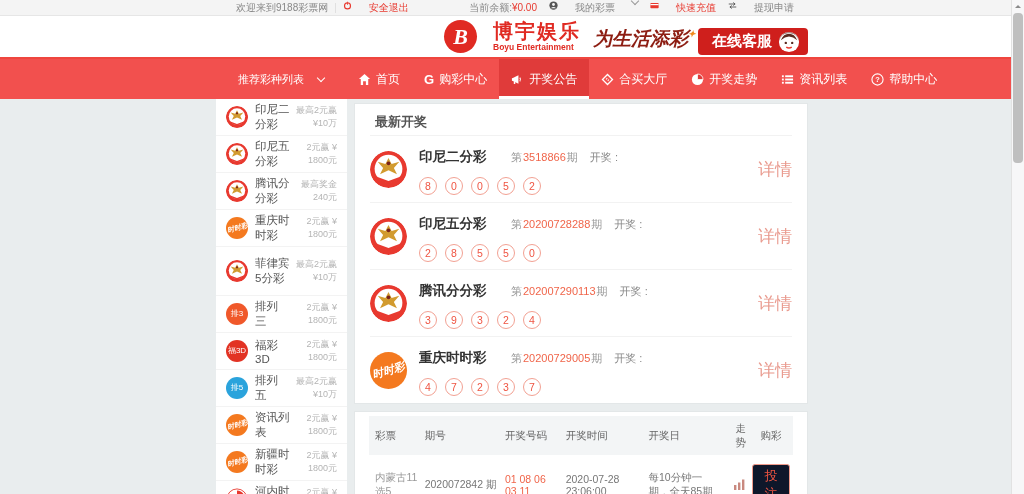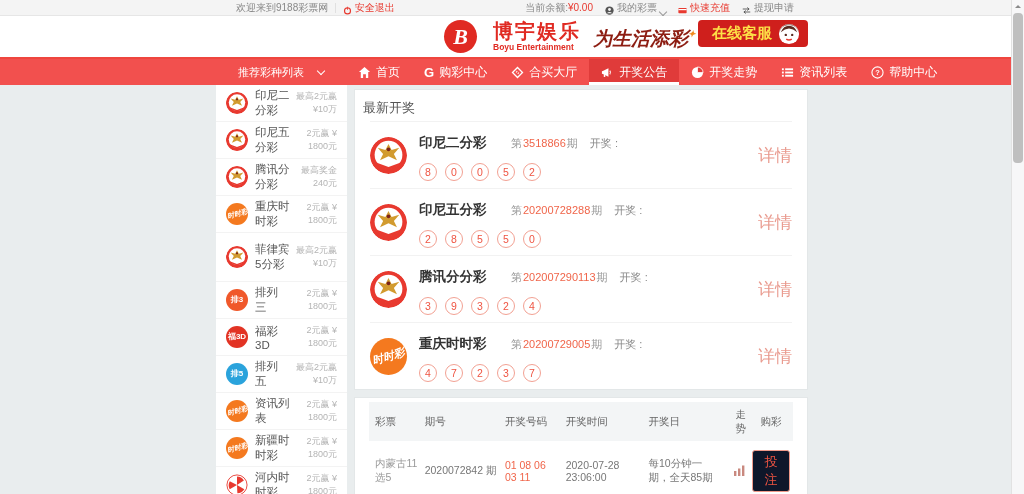--- a/index.html
+++ b/index.html
@@ -6,71 +6,71 @@
   body{width:1024px;height:494px;overflow:hidden;position:relative;background:#e9edee;
        font-family:"Liberation Sans","DejaVu Sans",sans-serif;-webkit-font-smoothing:antialiased}
   .wrap{width:592px;margin:0 auto;position:relative}
 
   
   .topbar{height:15px;background:#f4f4f4;border-bottom:1px solid #e6e6e6;font-size:10px;color:#888}
   .topbar .wrap{display:flex;justify-content:space-between;align-items:center;height:100%;padding:0 14px 0 20px;box-sizing:border-box}
   .tb-left,.tb-right{display:flex;align-items:center;gap:6px}
   .tb-right{gap:12px}
   .tb-sep{color:#ddd}
-  .tb-link{display:flex;align-items:flex-end;gap:3px;cursor:pointer}
+  .tb-link{display:flex;align-items:flex-start;gap:17px;cursor:pointer}
   .red-t{color:#e8392f}
   .tb-ic{width:9px;height:9px;display:inline-block;vertical-align:middle}
   .chev{display:inline-block;width:5px;height:5px;border-right:1px solid #999;border-bottom:1px solid #999;transform:rotate(45deg);margin-top:-3px}
 
   
   .header{height:41px;background:#fff;border-bottom:2px solid #ef463e;position:relative}
   .header .wrap{height:100%}
   .logo{position:absolute;left:228px;top:4px;display:flex;align-items:center}
   .logo-b{width:33px;height:33px;border-radius:50%;background:#e02a22;color:#fff;display:flex;align-items:center;justify-content:center;
           font-family:"Liberation Serif",serif;font-weight:bold;font-style:italic;font-size:22px;flex:none}
   .logo-txt{margin-left:16px;line-height:1}
   .logo-cn{color:#e02a22;font-size:20px;font-weight:bold;letter-spacing:2px}
   .logo-en{color:#e02a22;font-size:8.5px;font-weight:bold;margin-top:2px}
   .slogan{margin-left:12px;color:#8d1d12;font-family:"Liberation Serif",serif;font-style:italic;font-weight:bold;font-size:19px;position:relative;top:2px}
   .slogan .spark{color:#f08a1e;font-size:9px;position:relative;top:-8px}
-  .cs-btn{position:absolute;right:0;top:4px;height:27px;background:#cf1f1c;border-radius:4px;color:#fde047;font-size:15px;font-weight:bold;
+  .cs-btn{position:absolute;right:0;top:12px;height:27px;background:#cf1f1c;border-radius:4px;color:#ffffff;font-size:15px;font-weight:bold;
           display:flex;align-items:center;gap:6px;padding:0 8px 0 14px;cursor:pointer}
   .cs-face{width:22px;height:22px}
 
   
-  .nav{height:26px;background:#f2504e;position:relative}
+  .nav{height:40px;background:#f2504e;position:relative}
   .nav-inner{margin-left:216px;display:flex;height:100%}
   .nav-dd{width:130px;background:#f2504e;color:#fff;font-size:11px;display:flex;align-items:center;justify-content:center;gap:14px;cursor:pointer;flex:none}
   .nav-dd .chev{border-color:#fff;width:5px;height:5px}
   .nav-items{display:flex;height:100%}
   .nav-item{display:flex;align-items:center;gap:5px;padding:0 12px;color:#fff;font-size:12px;cursor:pointer;white-space:nowrap}
   .nav-item.active{background:#e03b3a;box-shadow:inset 0 -3px 0 #fff}
   .nav-ic{width:13px;height:13px;display:block}
   .nav-g{font-weight:bold;font-size:13px;line-height:13px}
 
   
   .page-body{position:relative;height:436px;background:#e9edee}
   .container{width:592px;margin:0 auto;display:flex;gap:7px;height:100%;position:relative;z-index:1}
 
   
   .sidebar{width:131px;background:#fff;flex:none;overflow:hidden}
   .side-item{display:flex;align-items:center;min-height:34px;padding:1px 10px;border-bottom:1px solid #f3f3f3;cursor:pointer}
   .licon{width:22px;height:22px;border-radius:50%;flex:none;display:flex;align-items:center;justify-content:center;margin-right:7px;overflow:hidden}
   .licon svg{width:22px;height:22px;display:block}
-  .licon.badge i,.licon.b11 i{font-style:normal;color:#fff;font-weight:bold;line-height:1}
+  .licon.badge i,.licon.b11 i{font-style:normal;color:#fff;font-weight:normal;line-height:1}
   .licon.badge i{font-size:8px}
   .licon.ssc{background:#f4791f}
   .licon.ssc i{font-style:italic;font-weight:bold;color:#fff;font-size:7px;transform:rotate(-16deg);white-space:nowrap}
   .sname{font-size:11.5px;color:#555}
   .sprize{margin-left:auto;color:#b4b4b4;font-size:9px;text-align:right}
 
   
   .main{width:454px;display:flex;flex-direction:column;gap:7px;margin-top:4px;overflow:hidden}
   .panel{background:#fff;border:1px solid #e3e7e8;box-sizing:border-box}
-  .panel-title{font-size:13px;font-weight:normal;color:#555;padding:9px 8px 4px}
+  .panel-title{font-size:13px;font-weight:bold;color:#555;padding:9px 20px 4px}
 
   
   .draw-row{display:flex;align-items:center;margin:0 15px;padding:7px 0;border-top:1px solid #f2f2f2}
   .draw-row:first-of-type{border-top:none}
   .bicon{width:37px;height:37px;border-radius:50%;flex:none;margin-right:12px;overflow:hidden;display:flex;align-items:center;justify-content:center}
   .bicon svg{width:37px;height:37px;display:block}
   .bicon.ssc{background:#f4791f}
   .bicon.ssc i{font-style:italic;font-weight:bold;color:#fff;font-size:11px;transform:rotate(-16deg);white-space:nowrap}
   .draw-mid{flex:1}
   .draw-l1{display:flex;align-items:baseline;font-size:11px;color:#999}
@@ -189,35 +189,35 @@
       <div class="nav-item">
         <svg class="nav-ic" viewBox="0 0 14 14">
             <path d="M7 1 L13 6.5 H11 V13 H8.5 V9 H5.5 V13 H3 V6.5 H1 Z" fill="#fff"></path>
           </svg>
         <span>首页</span>
       </div>
       <div class="nav-item">
         <span class="nav-g">G</span>
         <span>购彩中心</span>
       </div>
-      <div class="nav-item">
-        <svg class="nav-ic" viewBox="0 0 14 14">
-            <rect x="3.2" y="3.2" width="7.6" height="7.6" fill="none" stroke="#fff" stroke-width="1.4" transform="rotate(45 7 7)"></rect>
-            <path d="M5.5 7 l1.2 -1.4 M8.5 7 l-1.2 1.4" stroke="#fff" stroke-width="1.1" fill="none"></path>
-          </svg>
-        <span>合买大厅</span>
-      </div>
       <div class="nav-item active">
         <svg class="nav-ic" viewBox="0 0 14 14">
             <path d="M2 5.5 L8 2.5 V11.5 L2 8.5 Z" fill="#fff"></path>
             <rect x="1" y="5.5" width="2" height="3" fill="#fff"></rect>
             <path d="M9.5 5 Q11 7 9.5 9" stroke="#fff" stroke-width="1.2" fill="none"></path>
             <rect x="3" y="8.8" width="1.6" height="3" fill="#fff"></rect>
           </svg>
         <span>开奖公告</span>
+      </div>
+      <div class="nav-item">
+        <svg class="nav-ic" viewBox="0 0 14 14">
+            <rect x="3.2" y="3.2" width="7.6" height="7.6" fill="none" stroke="#fff" stroke-width="1.4" transform="rotate(45 7 7)"></rect>
+            <path d="M5.5 7 l1.2 -1.4 M8.5 7 l-1.2 1.4" stroke="#fff" stroke-width="1.1" fill="none"></path>
+          </svg>
+        <span>合买大厅</span>
       </div>
       <div class="nav-item">
         <svg class="nav-ic" viewBox="0 0 14 14">
             <circle cx="7" cy="7" r="6" fill="#fff"></circle>
             <path d="M7 7 L7 1 A6 6 0 0 1 13 7 Z" fill="#e03b3a" stroke="#fff" stroke-width="0.8"></path>
           </svg>
         <span>开奖走势</span>
       </div>
       <div class="nav-item">
         <svg class="nav-ic" viewBox="0 0 14 14">

